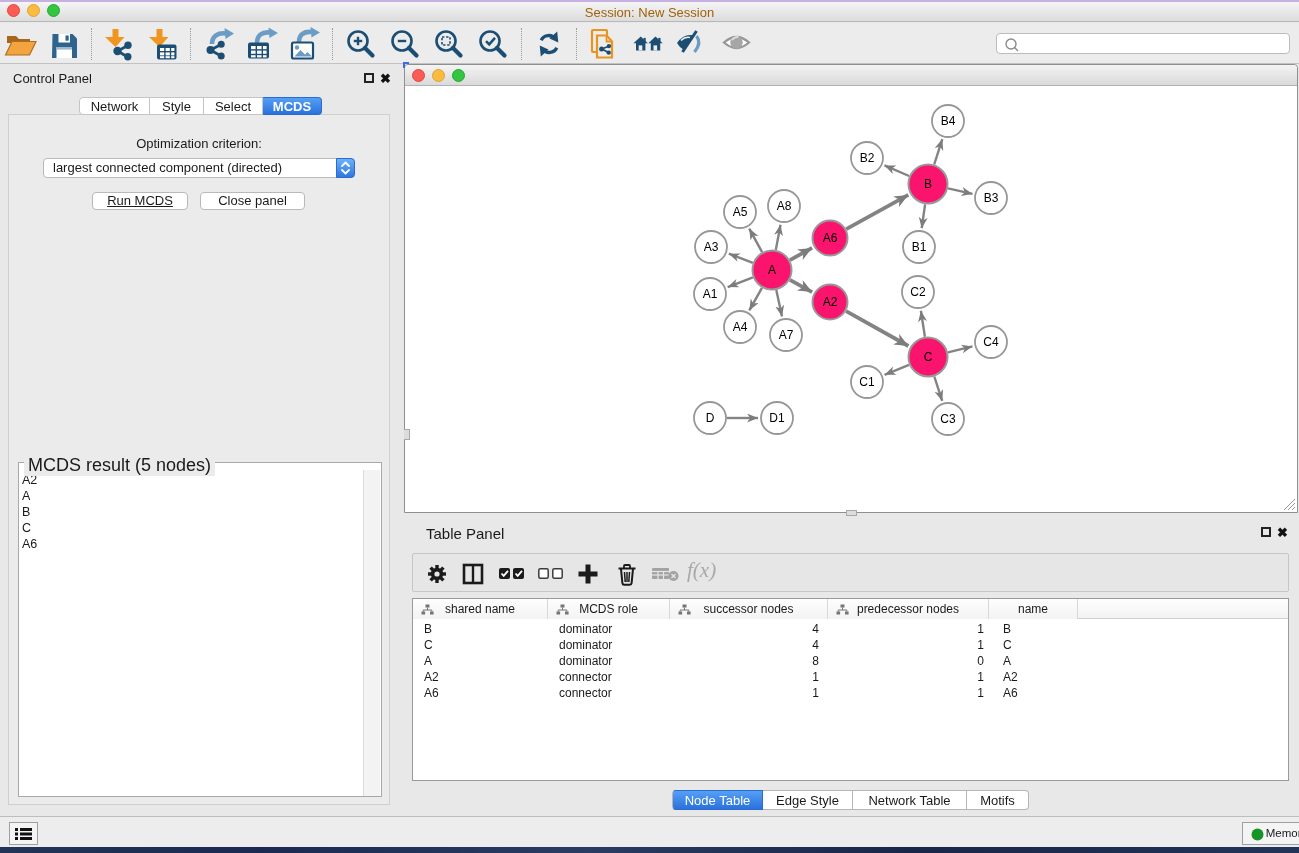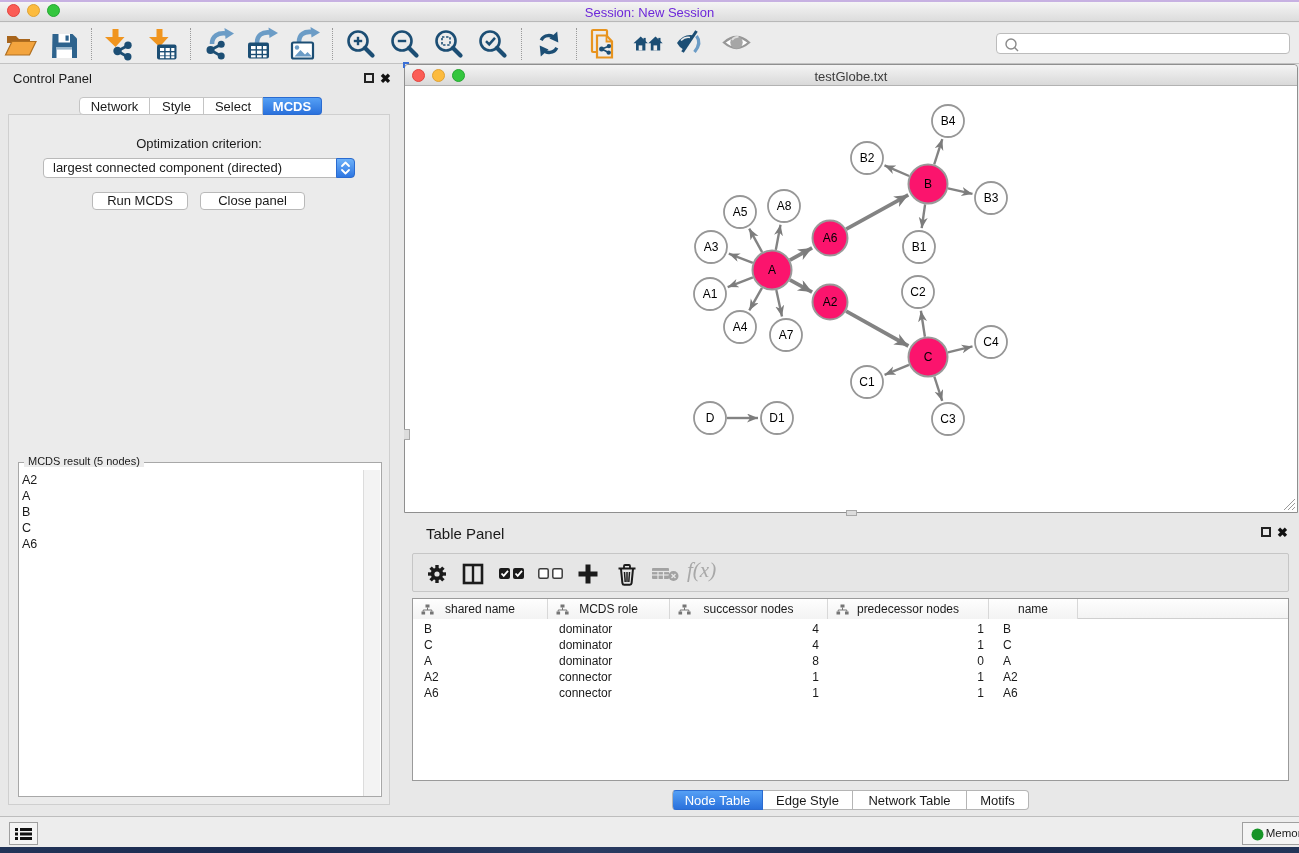--- a/index.html
+++ b/index.html
@@ -5,44 +5,44 @@
 body{font-family:"Liberation Sans",sans-serif;background:#e8e8e8;position:relative;color:#1a1a1a;}
 .abs{position:absolute;}
 
 #lav{left:0;top:0;width:1299px;height:2px;background:#c7b1e2;}
 #titlebar{left:0;top:2px;width:1299px;height:20px;background:linear-gradient(#f5f5f5,#dcdcdc);border-bottom:1px solid #b8b8b8;}
 .tl{border-radius:50%;width:13px;height:13px;top:4px;}
 #titlebar .tl{top:2px;}
 .tlr{background:#fb5d56;border:1px solid #e2443e;}
 .tly{background:#fcbb3e;border:1px solid #dfa234;}
 .tlg{background:#34c63e;border:1px solid #24a732;}
-#maintitle{left:0;top:5px;width:1299px;text-align:center;font-size:13px;color:#6d28d9;}
+#maintitle{left:0;top:5px;width:1299px;text-align:center;font-size:13px;color:#a16207;}
 #toolbar{left:0;top:23px;width:1299px;height:41px;background:#ececec;border-bottom:1px solid #c2c2c2;}
 .tsep{top:5px;height:32px;width:0;border-left:1px dotted #9a9a9a;}
 .ticon{top:4px;width:36px;height:36px;}
 #searchbox{left:996px;top:33px;width:294px;height:21px;background:#fff;border:1px solid #bcbcbc;border-radius:4px;}
 
 #cpTitle{left:13px;top:71px;font-size:13px;color:#1a1a1a;}
 .flsq{width:10px;height:10px;border:2px solid #222;background:transparent;}
 .xch{font-size:13px;font-weight:bold;color:#111;line-height:13px;}
 #cpPanel{left:8px;top:114px;width:382px;height:691px;background:#ebebeb;border:1px solid #cfcfcf;}
 .tabbar{display:flex;font-size:13px;height:18px;line-height:17px;text-align:center;}
 #cpTabs{left:79px;top:97px;}
 #cpTabs .tab{background:#fff;border:1px solid #c4c4c4;border-left:none;color:#1a1a1a;}
 #cpTabs .tab:first-child{border-left:1px solid #c4c4c4;border-radius:4px 0 0 4px;}
 #cpTabs .tab:last-child{border-radius:0 4px 4px 0;}
 #cpTabs .tabsel{background:linear-gradient(#55a0f5,#2a71dc);color:#fff;border-color:#2a6bd0;font-weight:bold;}
 #optlab{left:8px;top:136px;width:382px;text-align:center;font-size:13px;}
 #dropdown{left:43px;top:158px;width:312px;height:20px;background:#fff;border:1px solid #b9b9b9;border-radius:4px;font-size:13px;line-height:18px;padding-left:9px;}
 #ddbtn{right:-1px;top:-1px;width:19px;height:20px;background:linear-gradient(#6db1f9,#2e76e2);border-radius:0 4px 4px 0;border:1px solid #2a6bd0;}
 .btn{height:18px;background:#fff;border:1px solid #b9b9b9;border-radius:4px;font-size:13px;line-height:16px;text-align:center;}
-#btnRun{left:92px;top:192px;width:96px;}
+#btnRun{left:92px;top:192px;width:96px;text-decoration:underline;}
 #btnClose{left:200px;top:192px;width:105px;}
 #grpbox{left:18px;top:462px;width:364px;height:335px;border:1px solid #a8a8a8;background:#fff;}
-#grplab{left:24px;top:455px;background:#ebebeb;padding:0 4px;font-size:11px;z-index:3;}
+#grplab{left:24px;top:455px;background:#ebebeb;padding:0 4px;font-size:18px;z-index:3;}
 #grplist{left:19px;top:470px;width:344px;height:326px;background:#fff;font-size:12.5px;line-height:16.1px;padding:2px 0 0 3px;}
 #grpscroll{left:363px;top:470px;width:17px;height:326px;background:#f3f3f3;border-left:1px solid #dcdcdc;}
 
 #netwin{left:404px;top:64px;width:894px;height:449px;background:#fff;border:1px solid #8f8f8f;border-radius:4px 4px 0 0;}
 #nettb{left:0;top:0;width:892px;height:21px;background:linear-gradient(#f4f4f4,#d9d9d9);border-bottom:1px solid #b2b2b2;border-radius:4px 4px 0 0;}
 #nettitle{left:0;top:4px;width:892px;text-align:center;font-size:13px;color:#3c3c3c;}
 
 #tpTitle{left:426px;top:525px;font-size:15px;}
 #tptool{left:412px;top:553px;width:877px;height:39px;background:#e6e6e6;border:1px solid #c6c6c6;border-radius:2px;}
 #tblbox{left:412px;top:598px;width:877px;height:183px;background:#fff;border:1px solid #9a9a9a;}
@@ -269,21 +269,20 @@
 <div class="abs" id="grplab">MCDS result (5 nodes)</div>
 <div class="abs" id="grplist">A2<br>A<br>B<br>C<br>A6</div>
 <div class="abs" id="grpscroll"></div>
 
 <div class="abs" id="netwin">
   <div class="abs" id="nettb">
     <div class="abs tl tlr" style="left:7px"></div>
     <div class="abs tl tly" style="left:27px"></div>
     <div class="abs tl tlg" style="left:47px"></div>
   </div>
-  <div class="abs" id="nettitle">testGlobe.txt</div>
   <svg class="abs" style="left:0;top:21px" width="892" height="426" viewBox="404 85 892 426">
     <defs>
       <marker id="art" markerUnits="userSpaceOnUse" markerWidth="14" markerHeight="11" refX="11" refY="4.5" orient="auto">
           <path d="M0,0 L11,4.5 L0,9 L3.2,4.5 Z" fill="#7c7c7c"></path>
         </marker>
       <marker id="ark" markerUnits="userSpaceOnUse" markerWidth="18" markerHeight="14" refX="14" refY="6" orient="auto">
           <path d="M0,0 L14,6 L0,12 L4,6 Z" fill="#7c7c7c"></path>
         </marker>
     </defs>
     <style>

